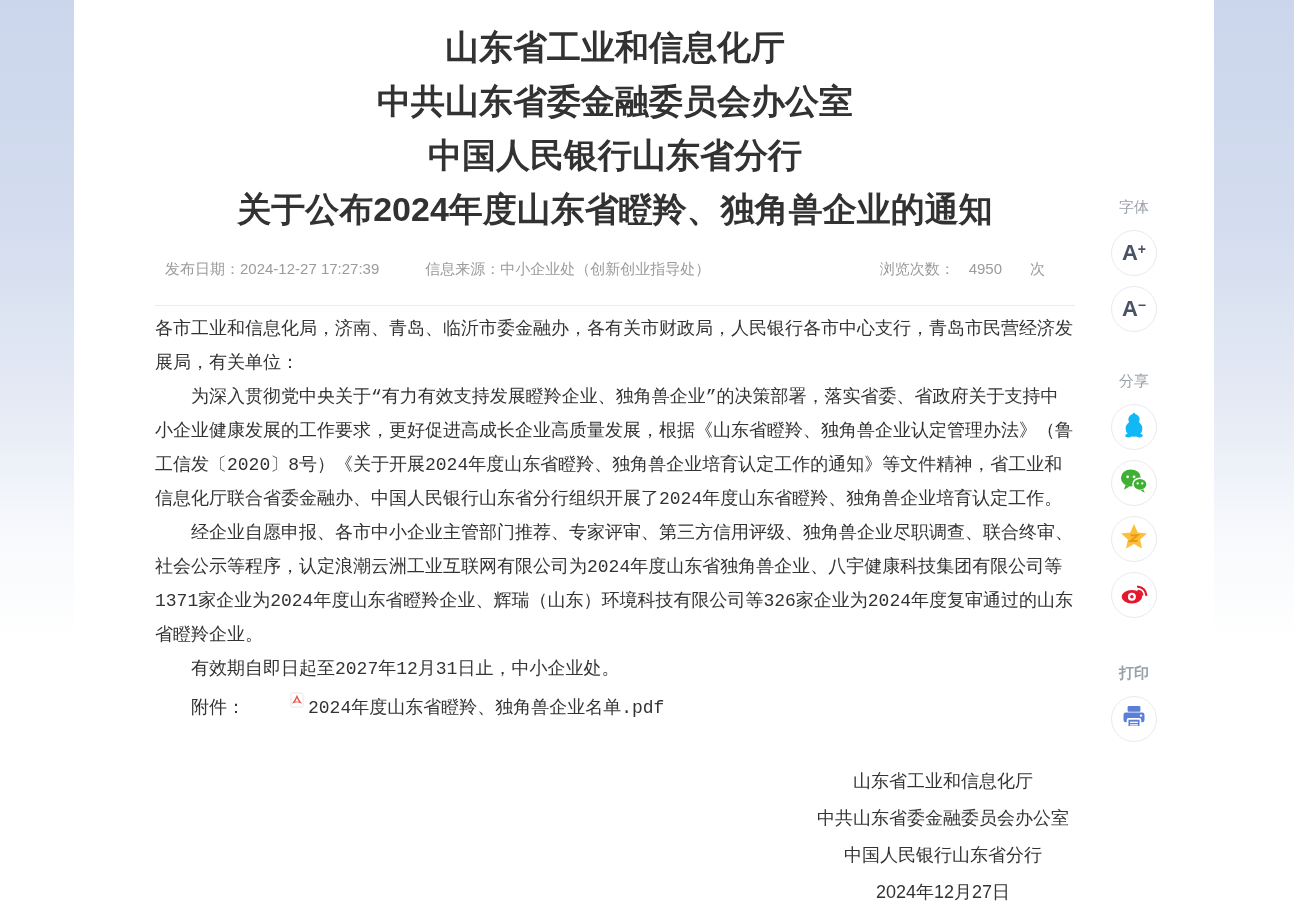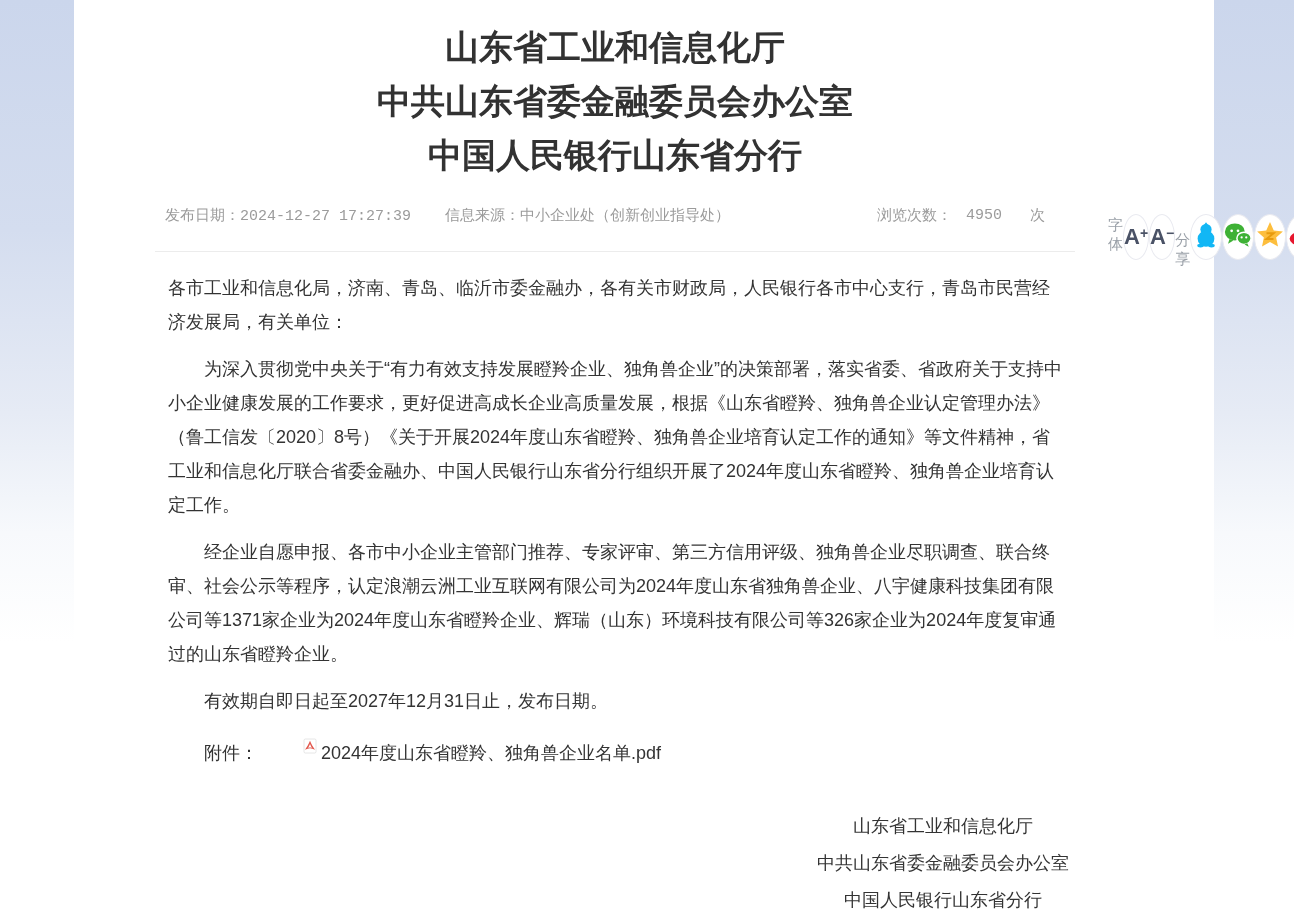--- a/index.html
+++ b/index.html
@@ -8,75 +8,76 @@
     background:linear-gradient(180deg,#cbd6ec 0%,#d4ddef 25%,#e6ebf5 45%,#f7f9fc 58%,#ffffff 70%);
     font-family:"Liberation Sans","DejaVu Sans",sans-serif;
   }
   .page{
     position:absolute;left:74px;top:0;width:1140px;height:648px;background:#ffffff;
   }
   .content{margin-left:81px;width:920px;}
   .title{padding-top:20px;text-align:center;color:#323232;font-weight:bold;
     font-size:34px;line-height:54px;}
   .meta{margin-top:24px;display:flex;align-items:center;font-size:15px;color:#9b9b9b;
-    padding:0 0 26px 10px;border-bottom:1px solid #ececec;font-family:Liberation Mono, monospace;}
-  .meta .src{margin-left:34px;}
-  .meta .views{margin-left:auto;margin-right:30px;display:flex;align-items:center;}
+    padding:0 0 26px 10px;border-bottom:1px solid #ececec;}
+  .meta .src{margin-left:46px;}
+  .meta .views{margin-left:auto;margin-right:30px;display:flex;align-items:flex-start;}
   .meta .views .num{margin-left:14px;}
   .meta .views .unit{margin-left:28px;}
   .body{padding-top:6px;font-size:18px;line-height:34px;color:#333333;}
-  .body p{margin:13px;}
+  .body p{margin:0;font-family:Liberation Mono, monospace;}
   .indent{text-indent:2em;}
   .attachment{margin-top:34px;text-indent:2em;}
   .attachment .pdf{display:inline-block;vertical-align:5px;margin:0 3px 0 8px;}
   .attachment .file{color:#333333;text-decoration:none;cursor:pointer;}
   .signature{width:max-content;margin:38px 6px 0 auto;text-align:center;
     line-height:37px;font-size:18px;color:#333333;}
   
   .sidebar{position:absolute;left:1108px;top:198px;width:52px;
-    display:flex;flex-direction:row;align-items:center;}
+    display:flex;flex-direction:column;align-items:center;}
   .side-label{font-size:15px;color:#9aa0a8;margin-bottom:13px;}
   .side-label.mt1{margin-top:30px;}
   .side-label.mt2{margin-top:36px;font-weight:bold;}
   .circle-btn{width:46px;height:46px;border-radius:50%;border:1px solid #e9eaf0;
     background:#fff;display:flex;align-items:center;justify-content:center;
     margin-bottom:10px;cursor:pointer;box-sizing:border-box;}
   .fontbtn{font-weight:bold;color:#4a5266;font-size:22px;line-height:1;}
   .fontbtn sup{font-size:14px;vertical-align:6px;}
 </style>
 </head>
 <body>
 
 <div class="page">
   <div class="content">
     <h1 class="title" style="margin:0;">
       <div>山东省工业和信息化厅</div>
       <div>中共山东省委金融委员会办公室</div>
       <div>中国人民银行山东省分行</div>
+      <div>关于公布2024年度山东省瞪羚、独角兽企业的通知</div>
     </h1>
 
     <div class="meta">
       <span>
         <span>发布日期：</span><span>2024-12-27 17:27:39</span>
       </span>
       <span class="src">
         <span>信息来源：</span><span>中小企业处（创新创业指导处）</span>
       </span>
       <span class="views">
         <span>浏览次数：</span>
         <span class="num">4950</span>
         <span class="unit">次</span>
       </span>
     </div>
 
     <div class="body">
       <p>各市工业和信息化局，济南、青岛、临沂市委金融办，各有关市财政局，人民银行各市中心支行，青岛市民营经济发展局，有关单位：</p>
       <p class="indent">为深入贯彻党中央关于“有力有效支持发展瞪羚企业、独角兽企业”的决策部署，落实省委、省政府关于支持中小企业健康发展的工作要求，更好促进高成长企业高质量发展，根据《山东省瞪羚、独角兽企业认定管理办法》（鲁工信发〔2020〕8号）《关于开展2024年度山东省瞪羚、独角兽企业培育认定工作的通知》等文件精神，省工业和信息化厅联合省委金融办、中国人民银行山东省分行组织开展了2024年度山东省瞪羚、独角兽企业培育认定工作。</p>
       <p class="indent">经企业自愿申报、各市中小企业主管部门推荐、专家评审、第三方信用评级、独角兽企业尽职调查、联合终审、社会公示等程序，认定浪潮云洲工业互联网有限公司为2024年度山东省独角兽企业、八宇健康科技集团有限公司等1371家企业为2024年度山东省瞪羚企业、辉瑞（山东）环境科技有限公司等326家企业为2024年度复审通过的山东省瞪羚企业。</p>
-      <p class="indent">有效期自即日起至2027年12月31日止，发布日期。</p>
+      <p class="indent">有效期自即日起至2027年12月31日止，中小企业处。</p>
 
       <p class="attachment">
         <span>附件：</span><span class="pdf"><svg width="16" height="16" viewBox="0 0 24 24">
               <rect x="3" y="1.5" width="18" height="21" rx="2" fill="#ffffff" stroke="#d9d9d9" stroke-width="1"></rect>
               <path d="M12 4 C10 9 7 14 4.5 17.5 C7 17 10 15.5 12 15.5 C14 15.5 17 17 19.5 17.5 C17 14 14 9 12 4 Z" fill="#e2574c"></path>
               <path d="M12 9 C11 11.5 10 13.5 9 15 C10 14.6 11 14.4 12 14.4 C13 14.4 14 14.6 15 15 C14 13.5 13 11.5 12 9 Z" fill="#ffffff"></path>
             </svg></span><a class="file">2024年度山东省瞪羚、独角兽企业名单.pdf</a>
       </p>
 
       <div class="signature">

